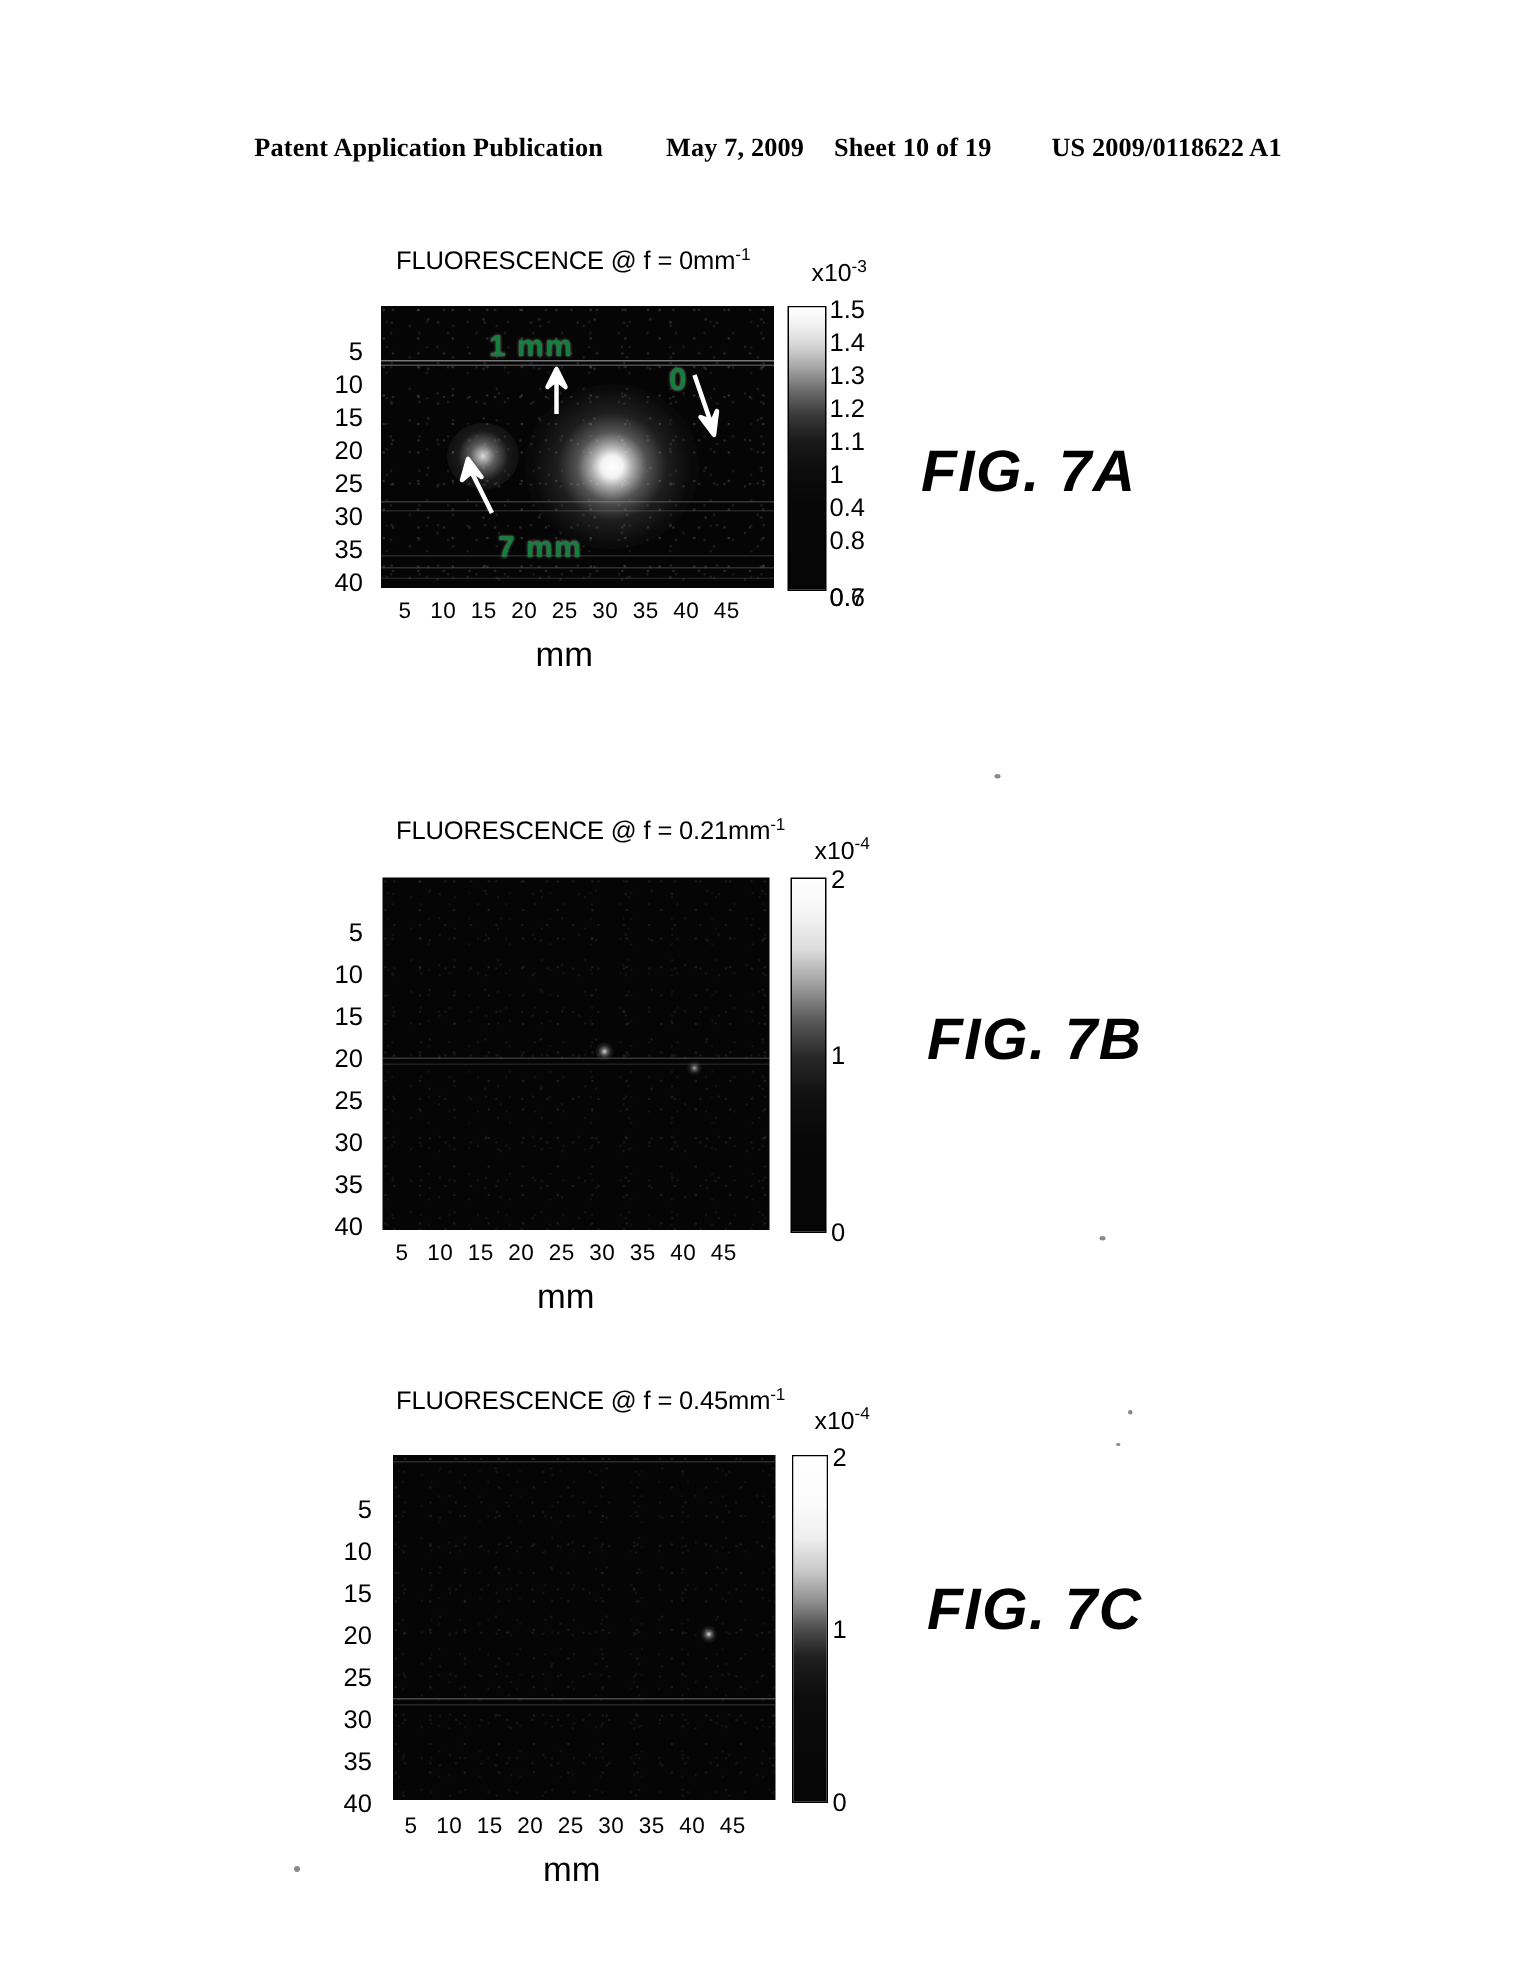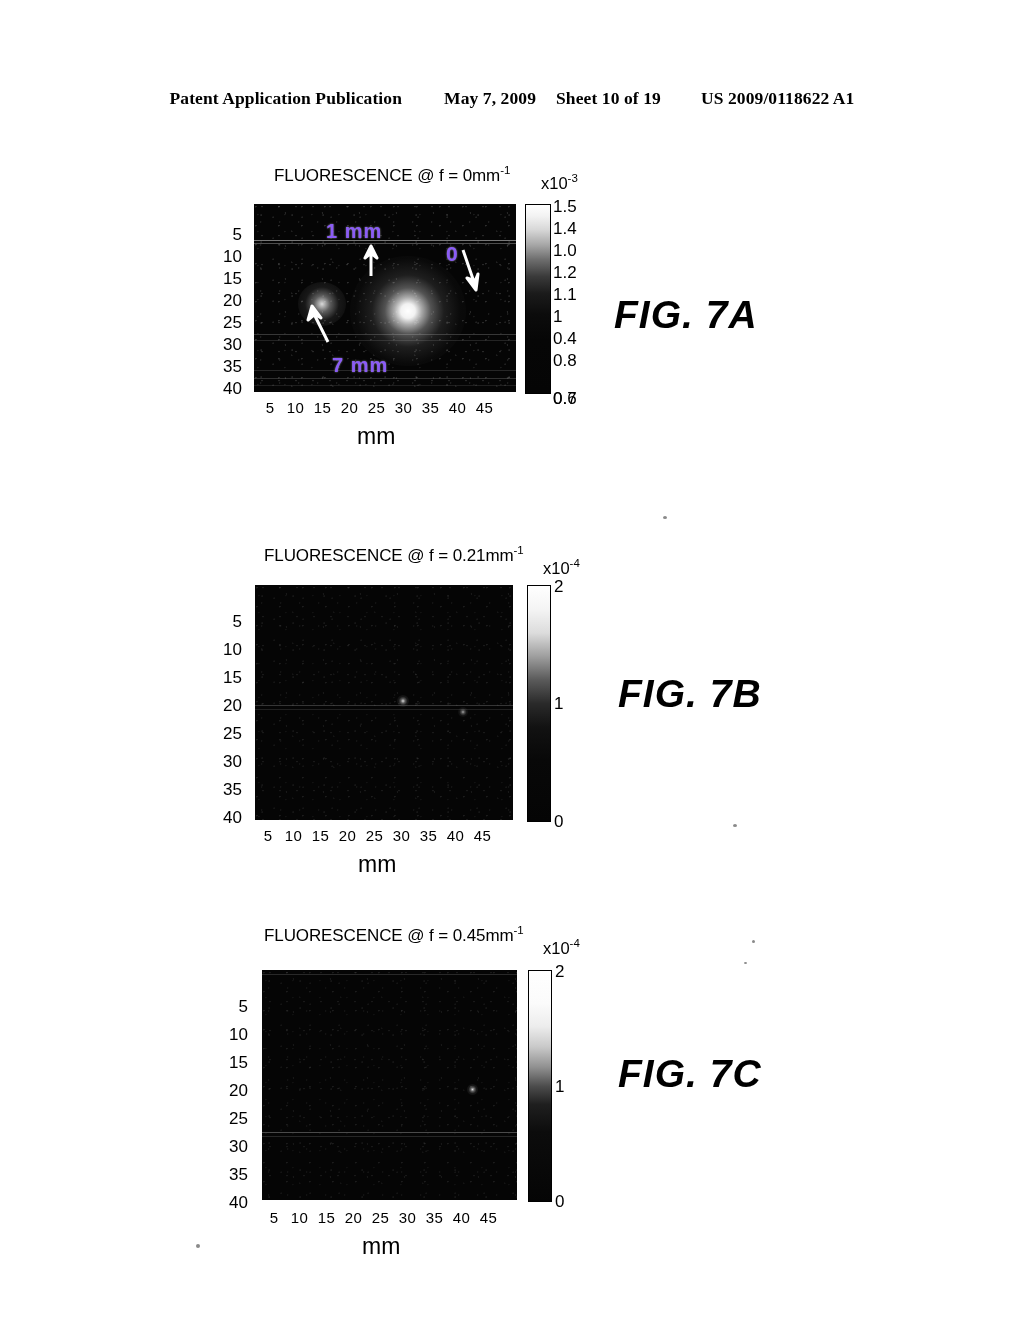--- a/index.html
+++ b/index.html
@@ -44,21 +44,21 @@
   #fig-a { top: 150px; }
   #fig-b { top: 532px; }
   #fig-c { top: 912px; }
 
   .fig-title {
     position: absolute;
     font-size: 17px;
     white-space: nowrap;
     letter-spacing: -0.1px;
   }
-  #fig-a .fig-title { left: 274px; top: 14px; }
+  #fig-a .fig-title { left: 264px; top: 14px; }
   #fig-b .fig-title { left: 264px; top: 12px; }
   #fig-c .fig-title { left: 264px; top: 12px; }
   .fig-title sup { font-size: 11.5px; vertical-align: super; }
 
   .cb-exp {
     position: absolute;
     font-size: 16.5px;
     white-space: nowrap;
   }
   #fig-a .cb-exp { left: 541px; top: 22px; text-align: center; }
@@ -116,21 +116,21 @@
         rgba(0,0,0,0) 100%);
   }
   .spot-a2 { left: 44px; top: 78px; width: 48px; height: 44px; }
 
   
   .scanline { position: absolute; left: 0; width: 100%; height: 1px; }
 
   
   .annot {
     position: absolute;
-    color: #8b5cf6;
+    color: #15803d;
     font-family: "Liberation Sans", sans-serif;
     font-size: 20px;
     font-weight: 600;
     white-space: nowrap;
     text-shadow: 0 0 2px rgba(255,255,255,.55);
     text-align: right;
   }
   .annot-1mm { left: 72px; top: 16px; letter-spacing: 1px; }
   .annot-0   { left: 192px; top: 38px; font-size: 21px; }
   .annot-2mm { left: 78px; top: 150px; letter-spacing: 1px; }
@@ -285,21 +285,21 @@
   </div>
   <div class="x-unit">mm</div>
 
   <div class="cbar-wrap">
     <div class="cbar">
       <div class="cbar-fill"></div>
     </div>
     <div class="cbar-ticks">
       <div style="top:-6px">1.5</div>
       <div style="top:16px">1.4</div>
-      <div style="top:38px">1.0</div>
+      <div style="top:38px">1.3</div>
       <div style="top:60px">1.2</div>
       <div style="top:82px">1.1</div>
       <div style="top:104px">1</div>
       <div style="top:126px">0.4</div>
       <div style="top:148px">0.8</div>
       <div style="top:186px">0.7</div>
       <div style="top:186px">0.6</div>
     </div>
   </div>
 

